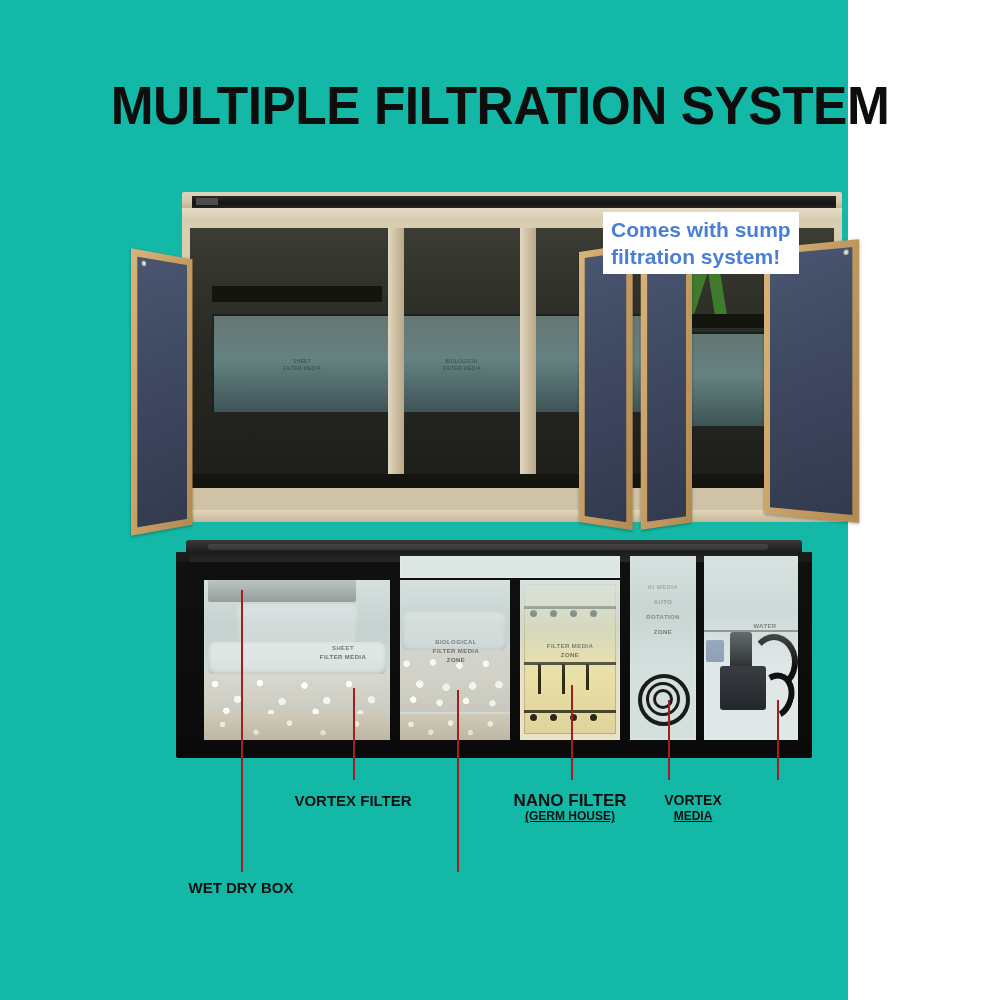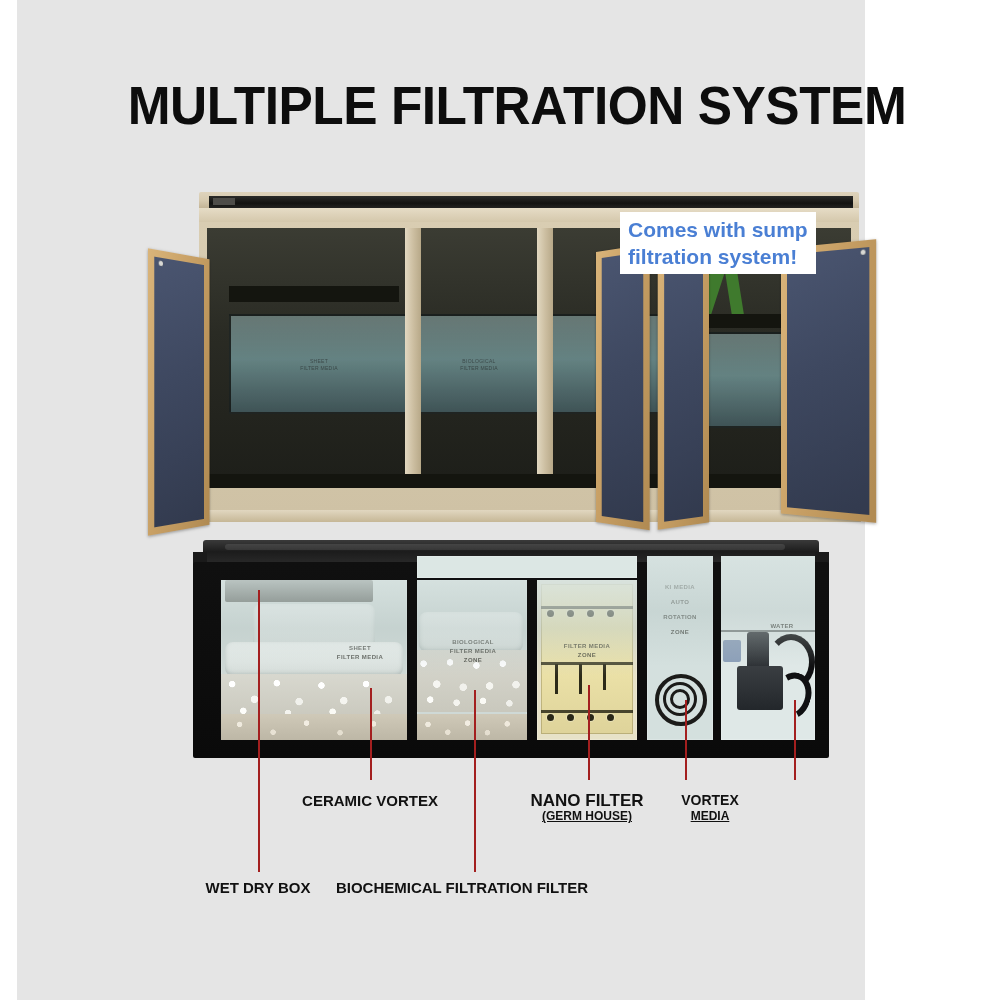--- a/index.html
+++ b/index.html
@@ -4,21 +4,21 @@
 <title>Multiple Filtration System</title>
 <style>
   html,body{margin:0;padding:0;}
   body{
     width:1000px;height:1000px;
     background:#ffffff;
     font-family:"Liberation Sans", sans-serif;
     overflow:hidden;
     position:relative;
   }
-  #page{position:relative;width:848px;height:1000px;background:#e5e5e5;margin-left:17px;}
+  #page{position:relative;width:848px;height:1000px;background:#14b8a6;}
 
   
   .title{
     position:absolute;left:0;top:78px;width:1000px;
     text-align:center;
     font-family:"Liberation Sans", sans-serif;
     font-weight:700;
     font-size:53px;
     line-height:56px;
     letter-spacing:-0.5px;
@@ -383,35 +383,32 @@
   </div>
 
   <div class="leader" style="left:241px;top:590px;height:282px;"></div>
   <div class="leader" style="left:353px;top:688px;height:92px;"></div>
   <div class="leader" style="left:457px;top:690px;height:182px;"></div>
   <div class="leader" style="left:571px;top:685px;height:95px;"></div>
   <div class="leader" style="left:668px;top:700px;height:80px;"></div>
   <div class="leader" style="left:777px;top:700px;height:80px;"></div>
 
   <div class="lab" style="left:253px;top:792px;width:200px;font-size:15px;">
-    <span>CERAMIC VORTEX</span>
+    <span>VORTEX FILTER</span>
   </div>
 
   <div class="lab" style="left:470px;top:792px;width:200px;font-size:17px;">
     <span>NANO FILTER</span>
     <span class="sub">(GERM HOUSE)</span>
   </div>
 
   <div class="lab" style="left:638px;top:792px;width:110px;font-size:14px;">
     <span>VORTEX</span>
     <span class="sub">MEDIA</span>
   </div>
 
 
   <div class="lab" style="left:141px;top:879px;width:200px;font-size:15px;">
     <span>WET DRY BOX</span>
   </div>
 
-  <div class="lab" style="left:295px;top:879px;width:300px;font-size:15px;">
-    <span>BIOCHEMICAL FILTRATION FILTER</span>
-  </div>
 
 </div>
 
 </body></html>

